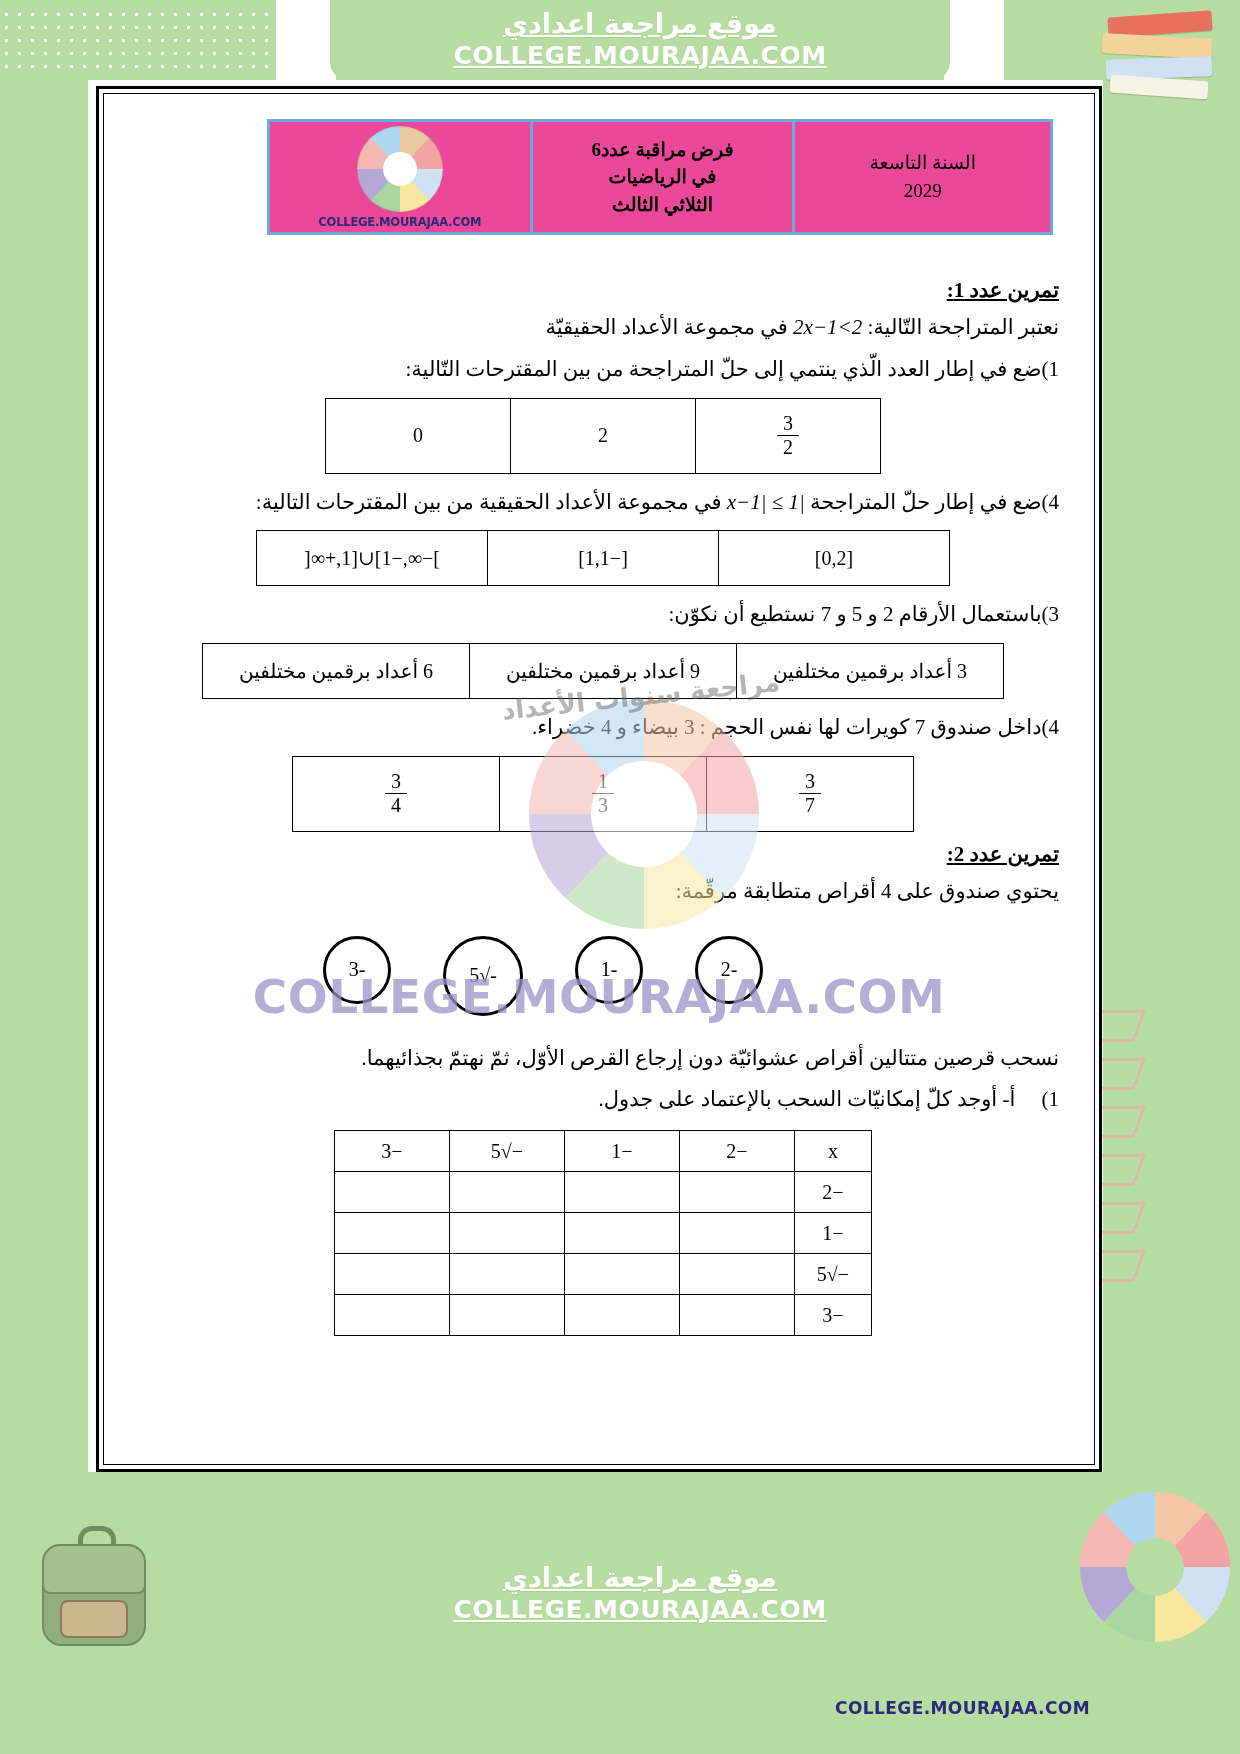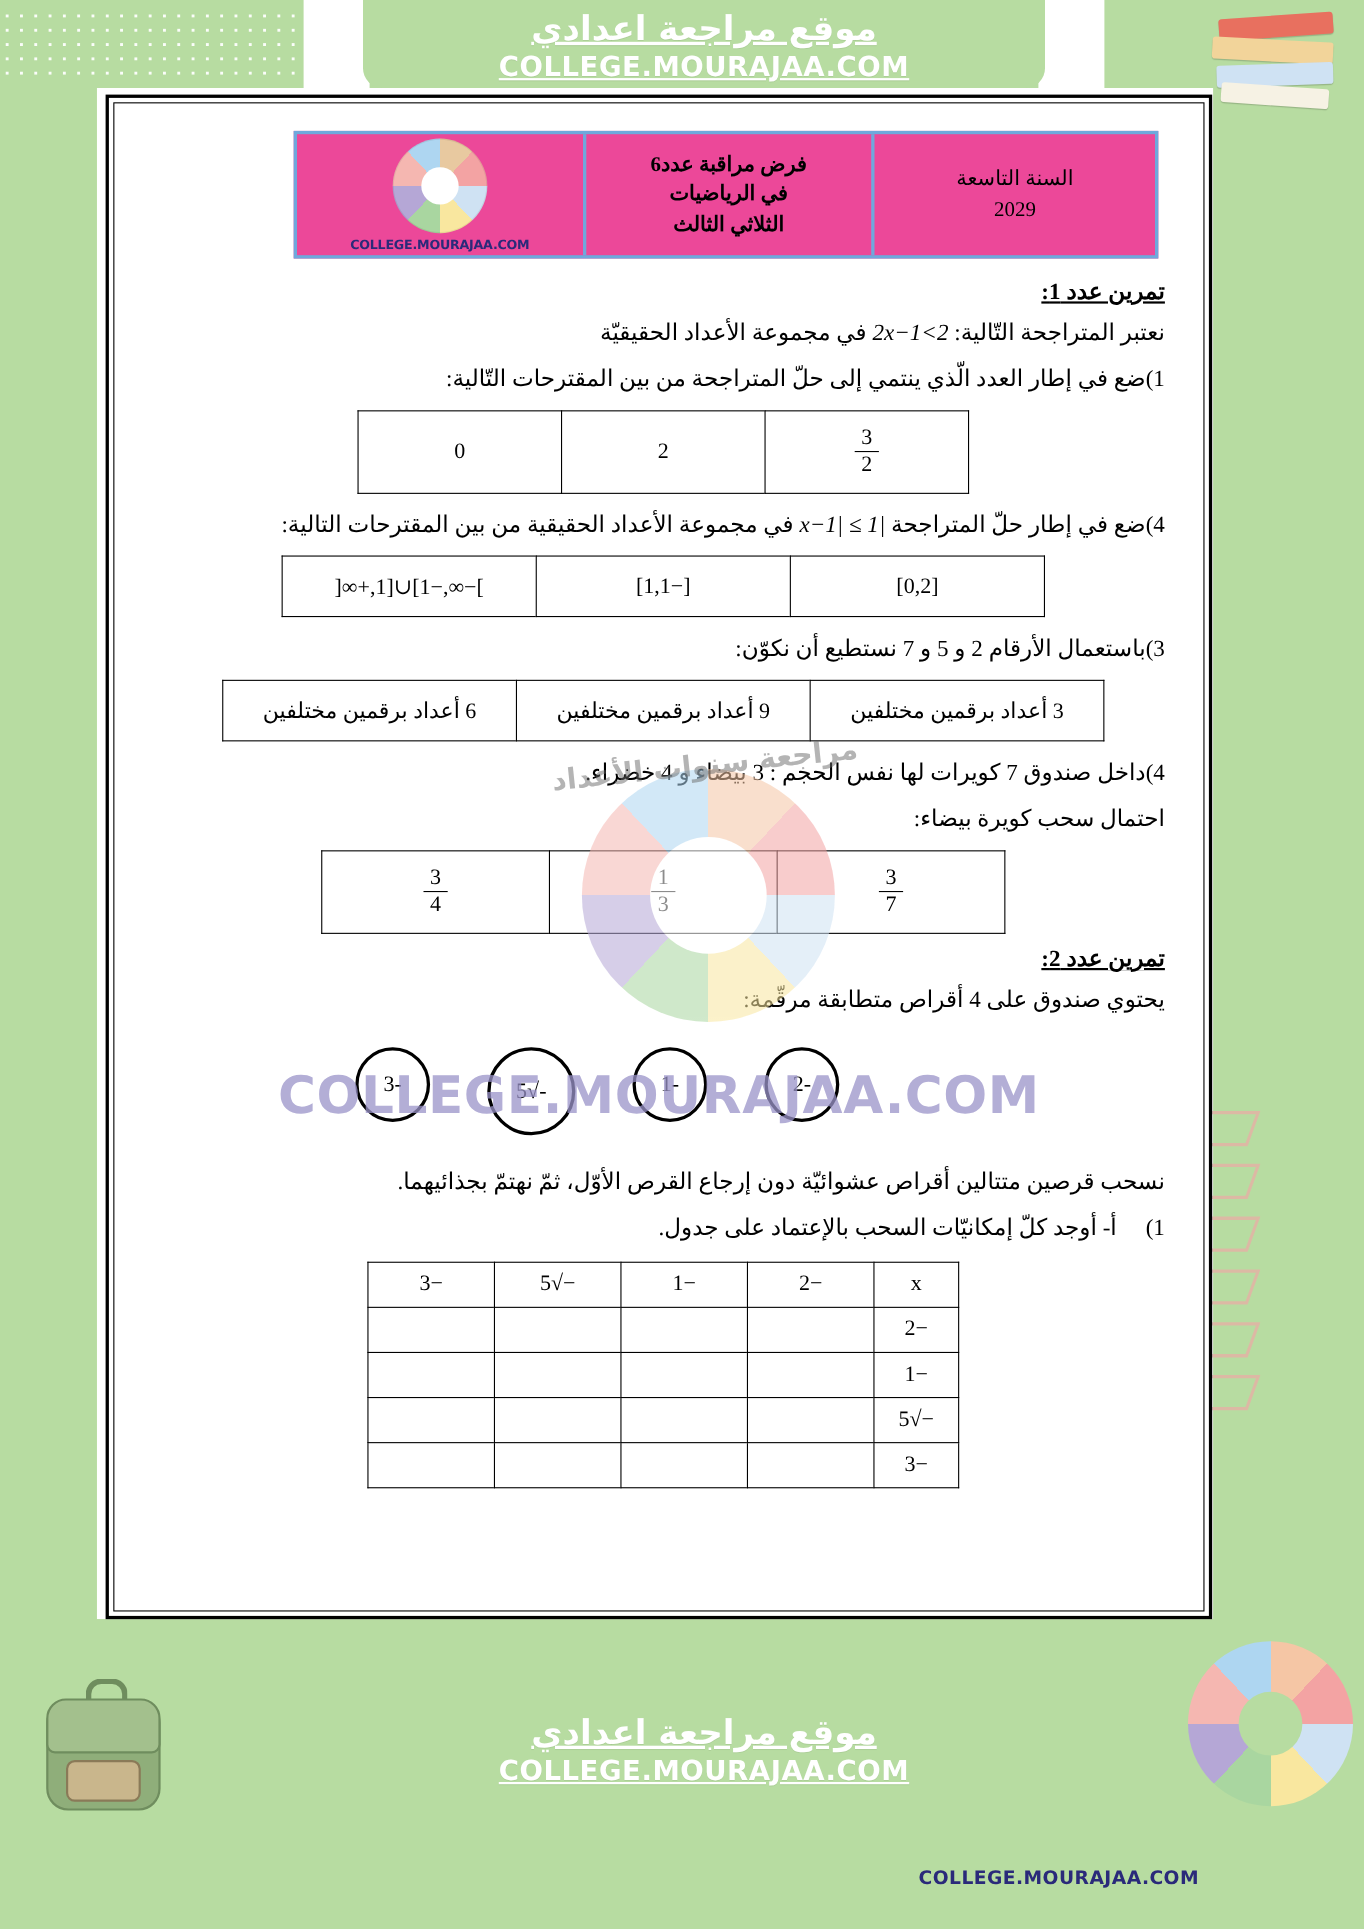--- a/index.html
+++ b/index.html
@@ -30,21 +30,21 @@
   .dots{position:absolute;left:0px;top:8px;width:280px;height:62px;
         background-image:radial-gradient(#ffffff 1.6px, transparent 1.7px);
         background-size:13px 13px;opacity:.95;}
 
   
   .brand{
     position:absolute;text-align:center;color:#ffffff;
     font-family:"DejaVu Sans","Liberation Sans",sans-serif;
     text-shadow:0 1px 0 rgba(0,0,0,.06);
   }
-  .brand .ar{font-size:31px;font-weight:700;text-decoration:underline;letter-spacing:.5px;}
+  .brand .ar{font-size:27px;font-weight:700;text-decoration:underline;letter-spacing:.5px;}
   .brand .en{font-size:25px;font-weight:700;text-decoration:underline;letter-spacing:.5px;margin-top:2px;}
   #brand-top{left:330px;top:8px;width:620px;}
   #brand-bottom{left:330px;bottom:130px;width:620px;}
   .brand-corner{
     position:absolute;right:150px;bottom:36px;color:#2a2a7a;font-weight:700;
     font-family:"DejaVu Sans","Liberation Sans",sans-serif;font-size:17px;letter-spacing:.4px;
   }
 
   
   .doc-frame{
@@ -75,21 +75,21 @@
     background:conic-gradient(#e8c9a0 0 12%,#f3a3a3 12% 25%,#cfe2f3 25% 38%,
       #f9e79f 38% 50%,#a9d6a0 50% 62%,#b5a7d6 62% 75%,#f5b7b1 75% 88%,#aed6f1 88% 100%);
     box-shadow:inset 0 0 0 1px rgba(0,0,0,.07);
   }
   .logo-wheel .hole{position:absolute;left:26px;top:26px;width:34px;height:34px;
                     border-radius:50%;background:#fff;}
   .logo-caption{margin-top:3px;color:#2a2a7a;font-weight:700;font-size:11.5px;
                 font-family:"DejaVu Sans","Liberation Sans",sans-serif;letter-spacing:-.2px;}
 
   
-  .content{position:absolute;right:40px;top:164px;width:912px;color:#000;}
+  .content{position:absolute;right:40px;top:189px;width:912px;color:#000;}
   .ex-title{
     font-weight:700;font-size:21px;text-decoration:underline;text-align:right;
     margin:0 0 6px 0;
   }
   .p{font-size:21px;line-height:1.75;text-align:right;margin:5px 0 4px 0;}
   .mathy{font-family:"Liberation Serif","DejaVu Serif",serif;font-style:italic;}
 
   
   .frac{display:inline-flex;flex-direction:column;align-items:center;
         vertical-align:middle;line-height:1.05;font-size:20px;margin:0 2px;}
@@ -285,21 +285,20 @@
       <tbody>
           <tr>
         <td style="width:250px">3 أعداد برقمين مختلفين</td>
         <td style="width:250px">9 أعداد برقمين مختلفين</td>
         <td style="width:250px">6 أعداد برقمين مختلفين</td>
       </tr>
     </tbody>
       </table>
 
     <p class="p">4)داخل صندوق 7 كويرات لها نفس الحجم : 3 بيضاء و 4 خضراء.</p>
-    <p class="p">احتمال سحب كويرة بيضاء:</p>
 
     <table class="opt t-prob">
       <tbody>
           <tr>
         <td>
           <span class="frac">
             <span class="n">3</span>
             <span class="d">7</span>
           </span>
         </td>

